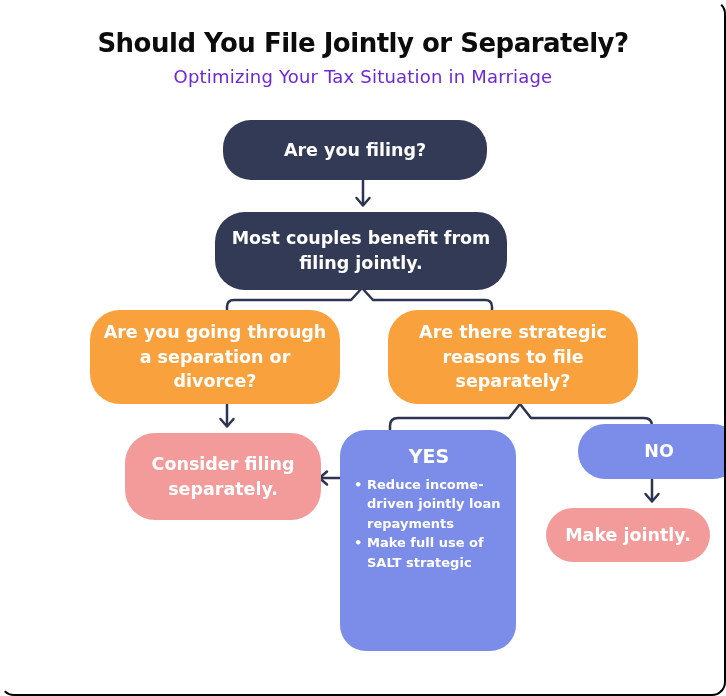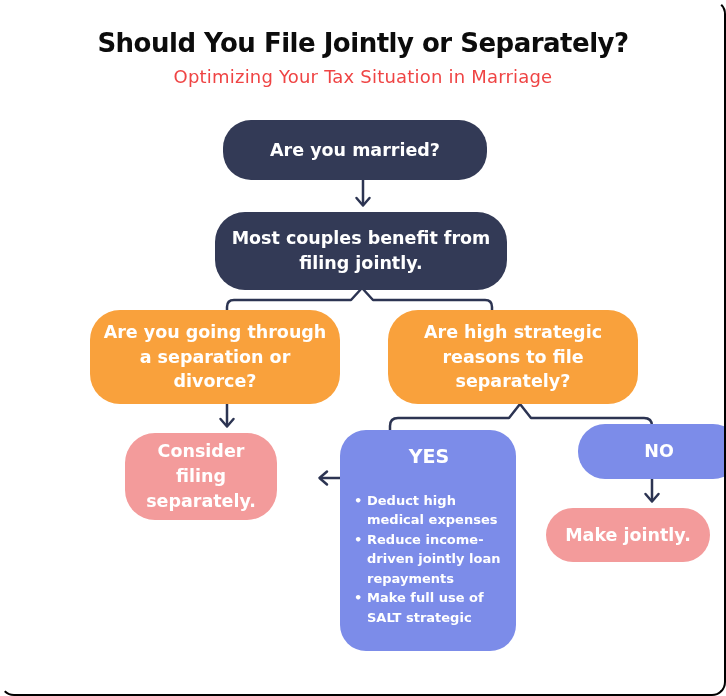--- a/index.html
+++ b/index.html
@@ -23,21 +23,21 @@
     border-left-color: transparent;
     border-radius: 14px;
     pointer-events: none;
     z-index: 5;
   }
   .header { position: absolute; top: 28px; left: 0; width: 100%; text-align: center; z-index: 2; }
   .title {
     font-size: 26px; font-weight: bold; color: #0c0c0c; letter-spacing: -0.5px;
   }
   .subtitle {
-    margin-top: 8px; font-size: 18px; color: #ef4444; letter-spacing: 0.2px;
+    margin-top: 8px; font-size: 18px; color: #6d28d9; letter-spacing: 0.2px;
   }
   svg.connectors { position: absolute; top: 0; left: 0; z-index: 1; }
   svg.connectors path {
     fill: none;
     stroke: var(--line, #2c3452);
     stroke-width: 2.5;
     stroke-linecap: round;
     stroke-linejoin: round;
   }
   .node {
@@ -50,29 +50,29 @@
   }
   .navy   { background: var(--navy, #333a56); }
   .orange { background: var(--orange, #f9a13c); }
   .blue   { background: var(--blue, #7c8ce9); }
   .pink   { background: var(--pink, #f39b9b); }
 
   .node-married  { left: 223px; top: 120px; width: 264px; height: 60px; border-radius: 28px; }
   .node-benefit  { left: 215px; top: 212px; width: 292px; height: 78px; border-radius: 30px; }
   .node-separation { left: 90px;  top: 310px; width: 250px; height: 94px; border-radius: 30px; }
   .node-strategic  { left: 388px; top: 310px; width: 250px; height: 94px; border-radius: 30px; }
-  .node-consider { left: 125px; top: 433px; width: 152px; height: 87px; border-radius: 30px; text-align: center; }
+  .node-consider { left: 125px; top: 433px; width: 196px; height: 87px; border-radius: 30px; text-align: center; }
   .node-no       { left: 578px; top: 424px; width: 162px; height: 55px; border-radius: 27px; }
   .node-jointly  { left: 546px; top: 508px; width: 164px; height: 54px; border-radius: 27px; }
 
   .node-yes {
     left: 340px; top: 430px; width: 176px; height: 221px; border-radius: 26px;
     justify-content: flex-start; padding: 13px 12px 12px 14px;
   }
-  .yes-heading { font-size: 19px; margin-bottom: 21px; }
+  .yes-heading { font-size: 19px; margin-bottom: 5px; }
   .yes-list { list-style: none; text-align: left; font-size: 13px; line-height: 1.5; width: 100%; }
   .yes-list li { position: relative; padding-left: 13px; }
   .yes-list li::before { content: "\2022"; position: absolute; left: 0; top: 0; }
 </style>
 </head>
 <body>
 
 <div class="canvas">
 
   <div class="header">
@@ -93,43 +93,42 @@
     <path d="M390 434 L390 426 Q390 418 398 418 L509 418 L520 404 L531 418 L644 418 Q652 418 652 426 L652 428"></path>
 
     <path d="M652 477 L652 500"></path>
     <path d="M645.5 494 L652 501.5 L658.5 494"></path>
 
     <path d="M341 478 L321 478"></path>
     <path d="M327 471.5 L319.5 478 L327 484.5"></path>
   </svg>
 
   <div class="node navy node-married">
-    <span>Are you married?</span>
+    <span>Are you filing?</span>
   </div>
 
   <div class="node orange node-separation">
     <span>Are you going through a separation or divorce?</span>
   </div>
 
   <div class="node navy node-benefit">
     <span>Most couples benefit from filing jointly.</span>
   </div>
 
   <div class="node orange node-strategic">
-    <span>Are high strategic reasons to file separately?</span>
+    <span>Are there strategic reasons to file separately?</span>
   </div>
 
   <div class="node pink node-consider">
     <span>Consider filing separately.</span>
   </div>
 
   <div class="node blue node-yes">
     <div class="yes-heading">YES</div>
     <ul class="yes-list">
-      <li>Deduct high medical expenses</li>
       <li>Reduce income-driven jointly loan repayments</li>
       <li>Make full use of SALT strategic</li>
     </ul>
   </div>
 
   <div class="node blue node-no">
     <span>NO</span>
   </div>
 
   <div class="node pink node-jointly">

